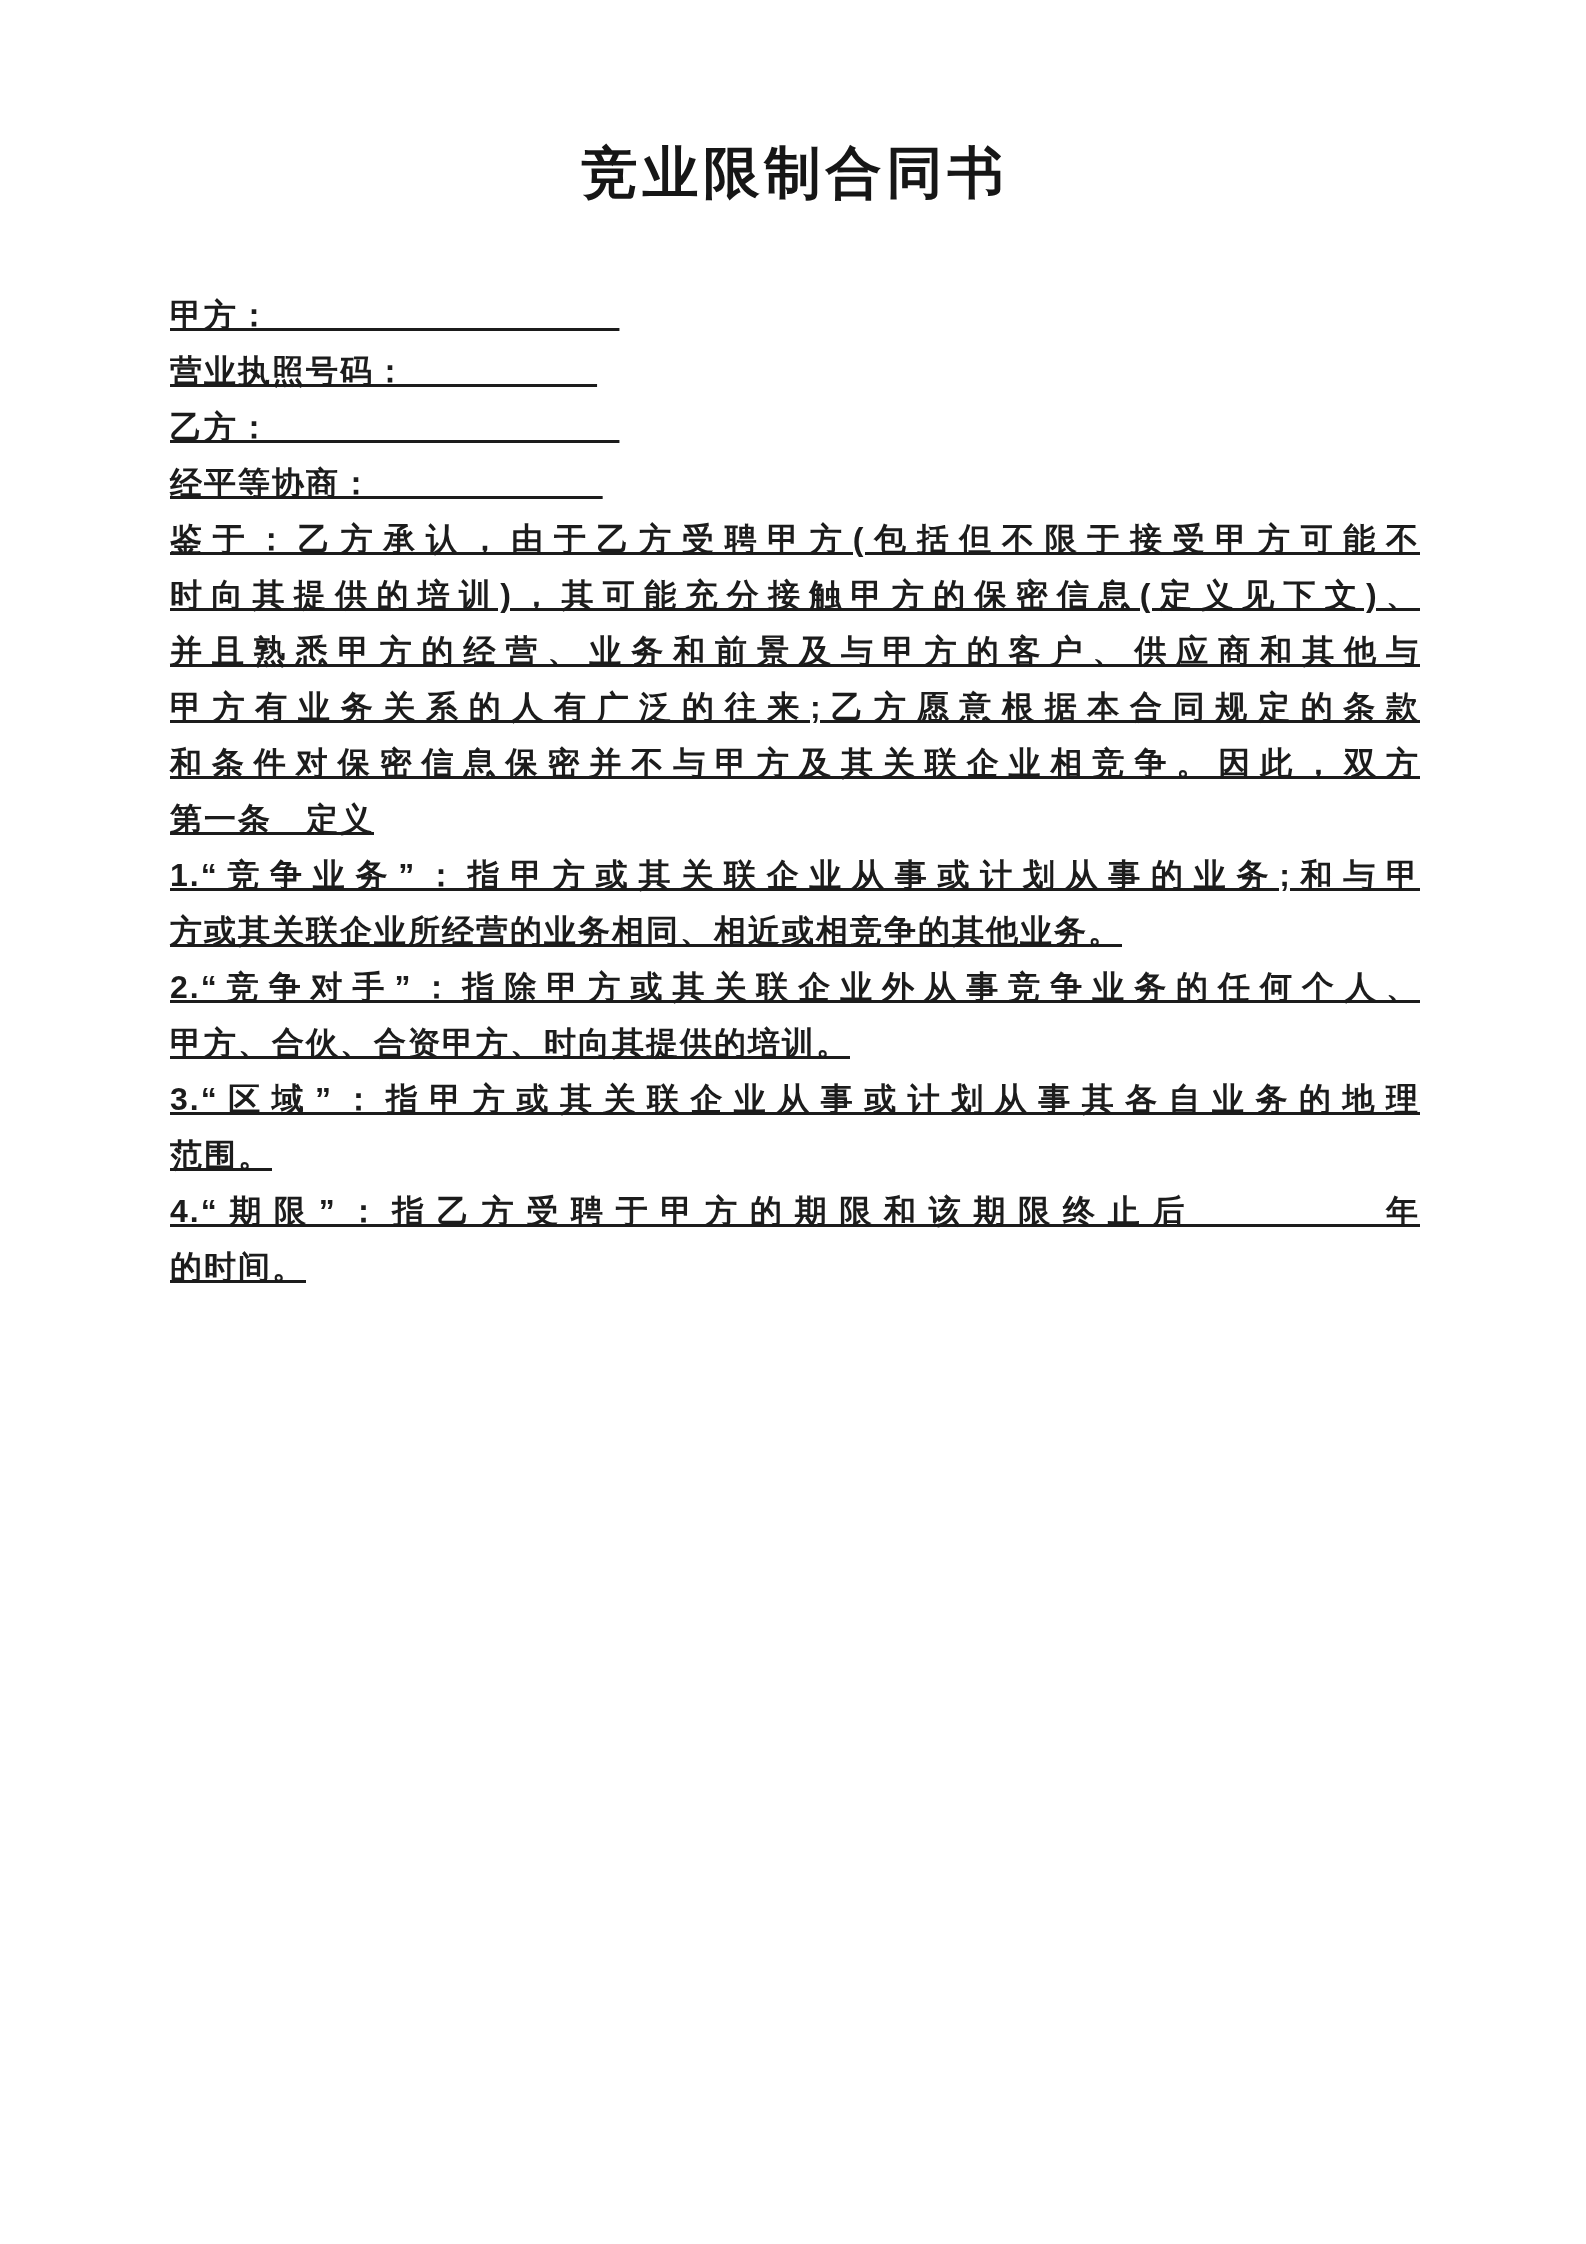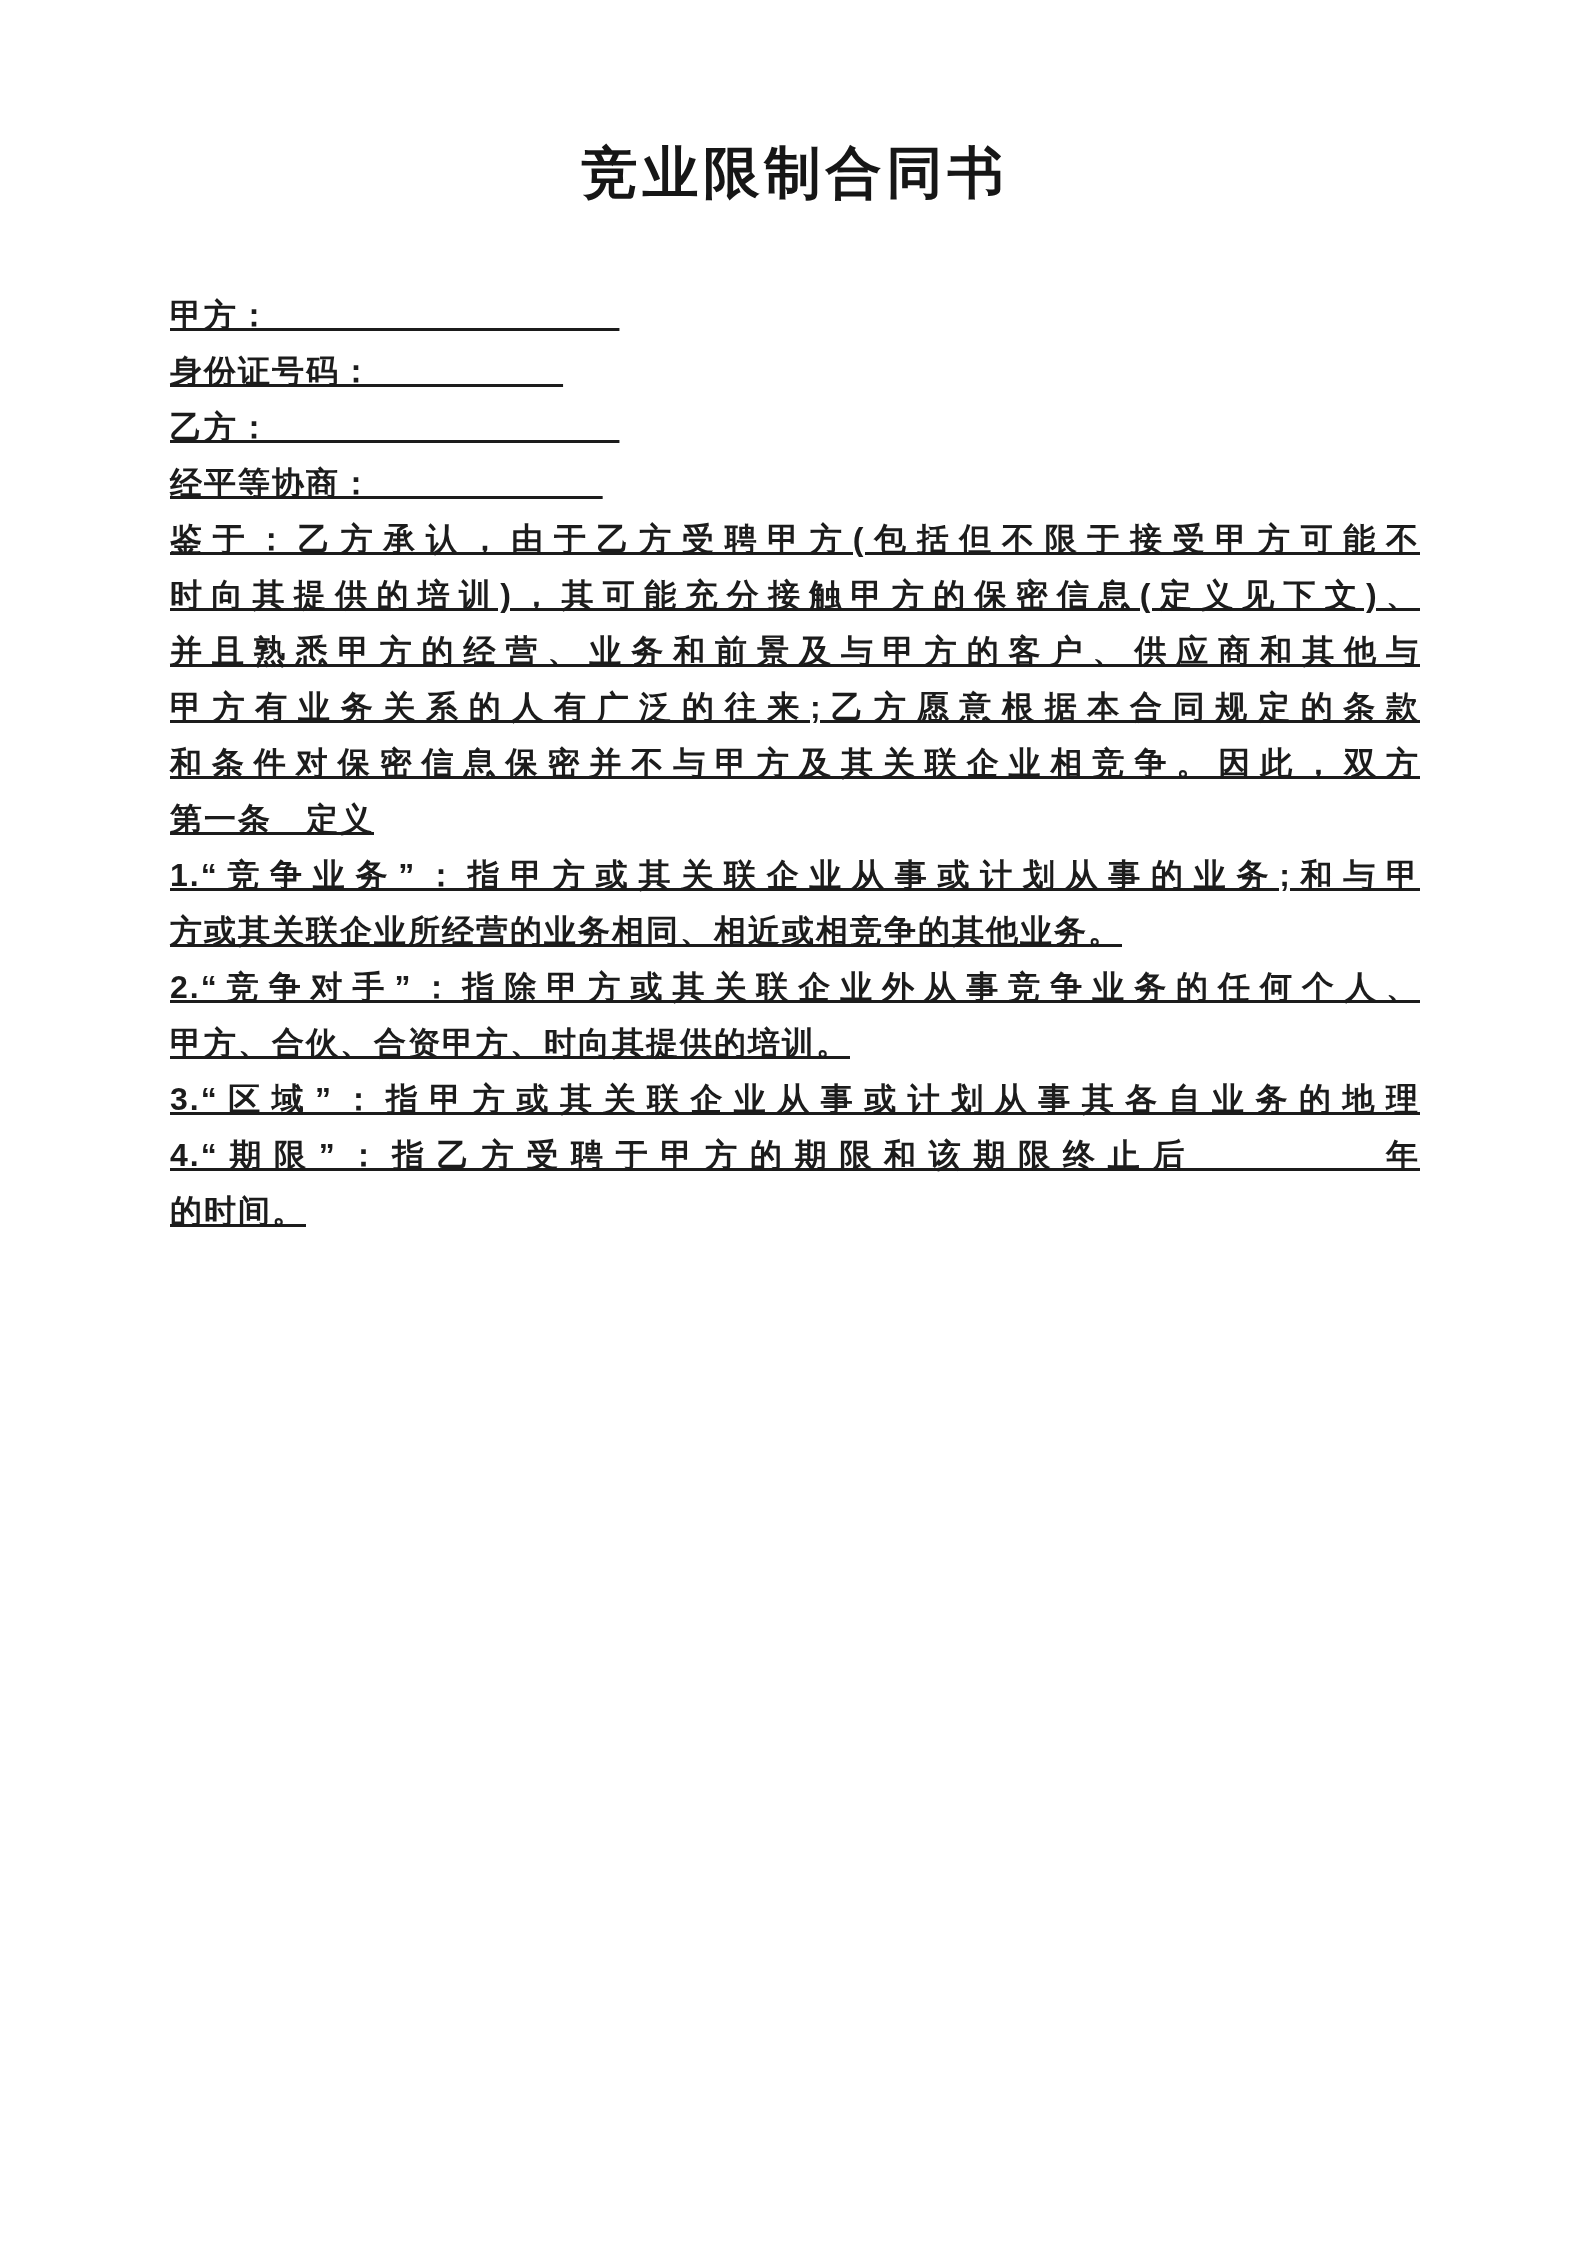--- a/index.html
+++ b/index.html
@@ -61,39 +61,40 @@
 <body>
 
 <div class="page">
 
   <h1 class="doc-title">竞业限制合同书</h1>
 
   <div class="doc-body">
 
     <p class="line plain"><span>甲方：</span><span class="blank"> _________________</span></p>
 
-    <p class="line plain"><span>身份证号码：</span><span class="blank"> _________</span></p>
+    <p class="line plain"><span>营业执照号码：</span><span class="blank"> _________</span></p>
 
     <p class="line plain"><span>乙方：</span><span class="blank"> _________________</span></p>
 
     <p class="line plain"><span>经平等协商：</span><span class="blank"> ___________</span></p>
 
     <p class="line stretch">鉴于：乙方承认，由于乙方受聘甲方(包括但不限于接受甲方可能不</p>
     <p class="line stretch">时向其提供的培训)，其可能充分接触甲方的保密信息(定义见下文)、</p>
     <p class="line stretch">并且熟悉甲方的经营、业务和前景及与甲方的客户、供应商和其他与</p>
     <p class="line stretch">甲方有业务关系的人有广泛的往来;乙方愿意根据本合同规定的条款</p>
     <p class="line stretch">和条件对保密信息保密并不与甲方及其关联企业相竞争。因此，双方</p>
 
     <p class="line plain heading">第一条　定义</p>
 
     <p class="line stretch">1.“竞争业务”：指甲方或其关联企业从事或计划从事的业务;和与甲</p>
     <p class="line plain">方或其关联企业所经营的业务相同、相近或相竞争的其他业务。</p>
 
     <p class="line stretch">2.“竞争对手”：指除甲方或其关联企业外从事竞争业务的任何个人、</p>
     <p class="line plain">甲方、合伙、合资甲方、时向其提供的培训。</p>
 
     <p class="line stretch">3.“区域”：指甲方或其关联企业从事或计划从事其各自业务的地理</p>
+    <p class="line plain">范围。</p>
 
     <p class="line stretch">4.“期限”：指乙方受聘于甲方的期限和该期限终止后_________年</p>
     <p class="line plain">的时间。</p>
 
   </div>
 </div>
 
 </body></html>

